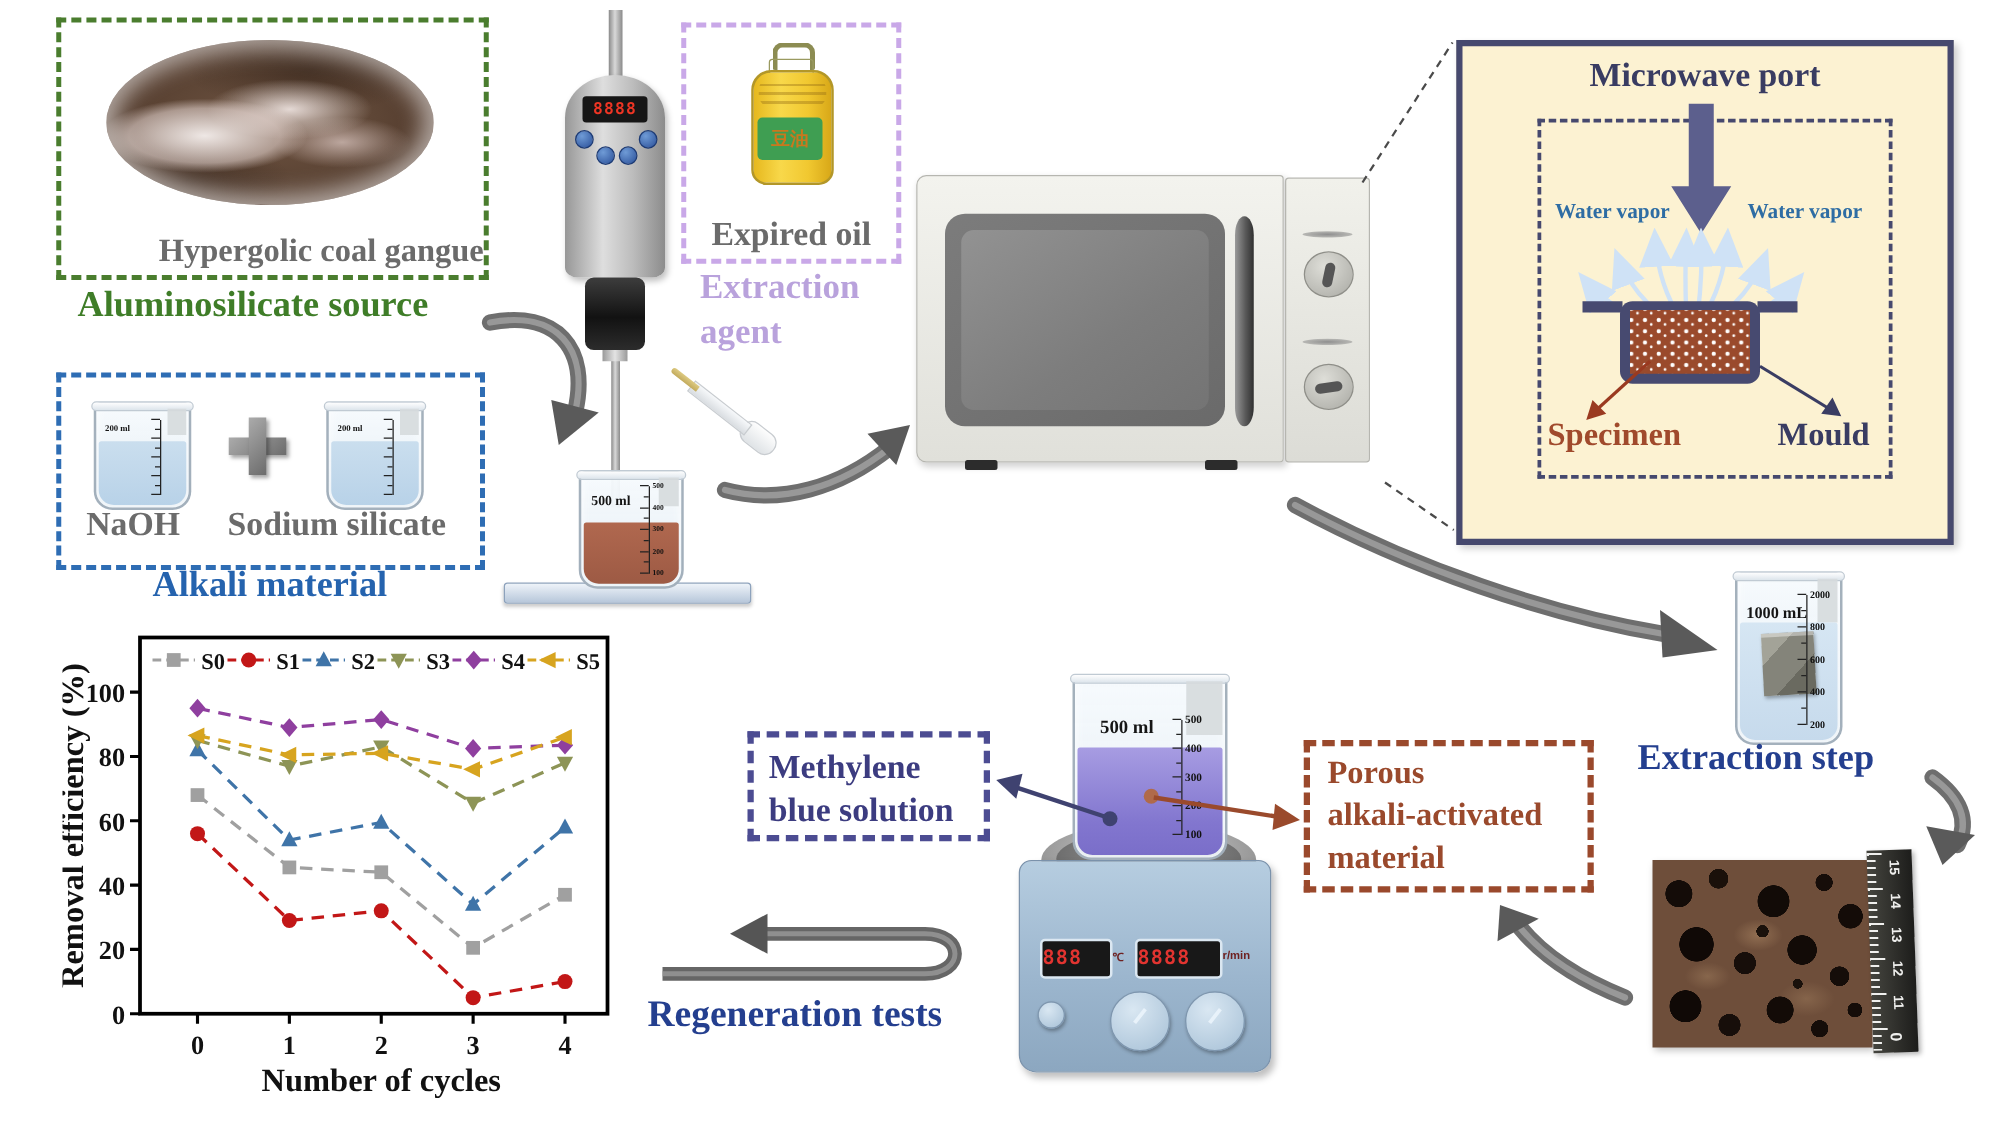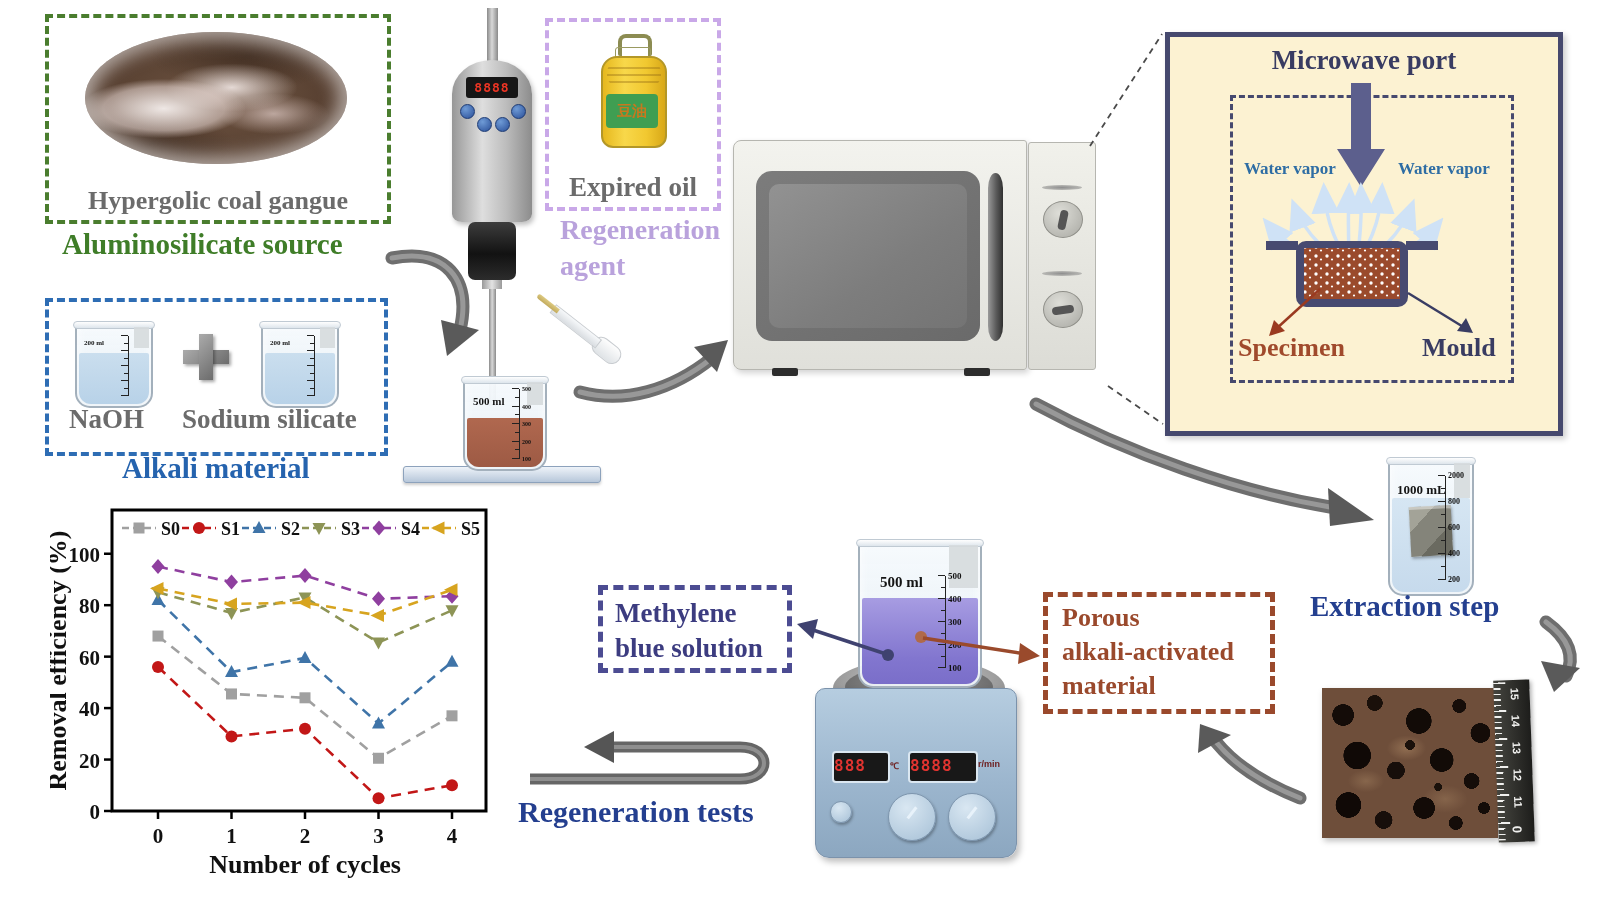--- a/index.html
+++ b/index.html
@@ -171,21 +171,21 @@
 
   svg.overlay{position:absolute;left:0;top:0;pointer-events:none;}
 </style>
 </head>
 <body>
 
 <div id="canvas">
 
   <div class="dbox" style="left:45px;top:14px;width:338px;height:202px;border-width:4px;border-color:#4a7d2e;">
     <div class="coalimg" style="left:36px;top:14px;width:262px;height:132px;"></div>
-    <div class="cap" style="left:0;bottom:4px;width:100%;text-align:center;color:#6b6b6b;font-size:26px;">Hypergolic coal gangue</div>
+    <div class="cap" style="left:0;bottom:4px;width:100%;text-align:right;color:#6b6b6b;font-size:26px;">Hypergolic coal gangue</div>
   </div>
   <div class="cap" style="left:62px;top:228px;color:#3f7d28;font-size:29px;font-family:Liberation Serif, serif;">Aluminosilicate source</div>
 
   <div class="dbox" style="left:45px;top:298px;width:335px;height:150px;border-width:4px;border-color:#2e6db4;">
     <div class="beaker" style="left:26px;top:20px;width:74px;height:82px;">
       <div class="grayband"></div>
       <div class="liquid" style="height:62%;background:linear-gradient(180deg,#cadeee,#b8d2e8);"></div>
       <div class="bklabel" style="left:7px;top:15px;font-size:7px;">200 ml</div>
       <div class="scale" style="right:22px;top:12px;bottom:10px;width:8px;">
           <i style="top: 0%;"></i>
@@ -264,21 +264,21 @@
     <div class="oilbottle">
       <div class="ob-handle"></div>
       <div class="ob-cap"></div>
       <div class="ob-neck"></div>
       <div class="ob-body">
         <div class="ob-label">豆油</div>
       </div>
     </div>
     <div class="cap" style="left:0;bottom:4px;width:100%;text-align:center;color:#6b6b6b;font-size:27px;">Expired oil</div>
   </div>
-  <div class="cap" style="left:560px;top:214px;color:#b9a2dc;font-size:28px;">Regeneration</div>
+  <div class="cap" style="left:560px;top:214px;color:#b9a2dc;font-size:28px;">Extraction</div>
   <div class="cap" style="left:560px;top:250px;color:#b9a2dc;font-size:28px;">agent</div>
 
   <div class="mw-body">
     <div class="mw-window"></div>
     <div class="mw-handle"></div>
   </div>
   <div class="mw-panel">
     <div class="mw-slot" style="top:42px;"></div>
     <div class="mw-knob" style="top:58px;">
         <i></i>

